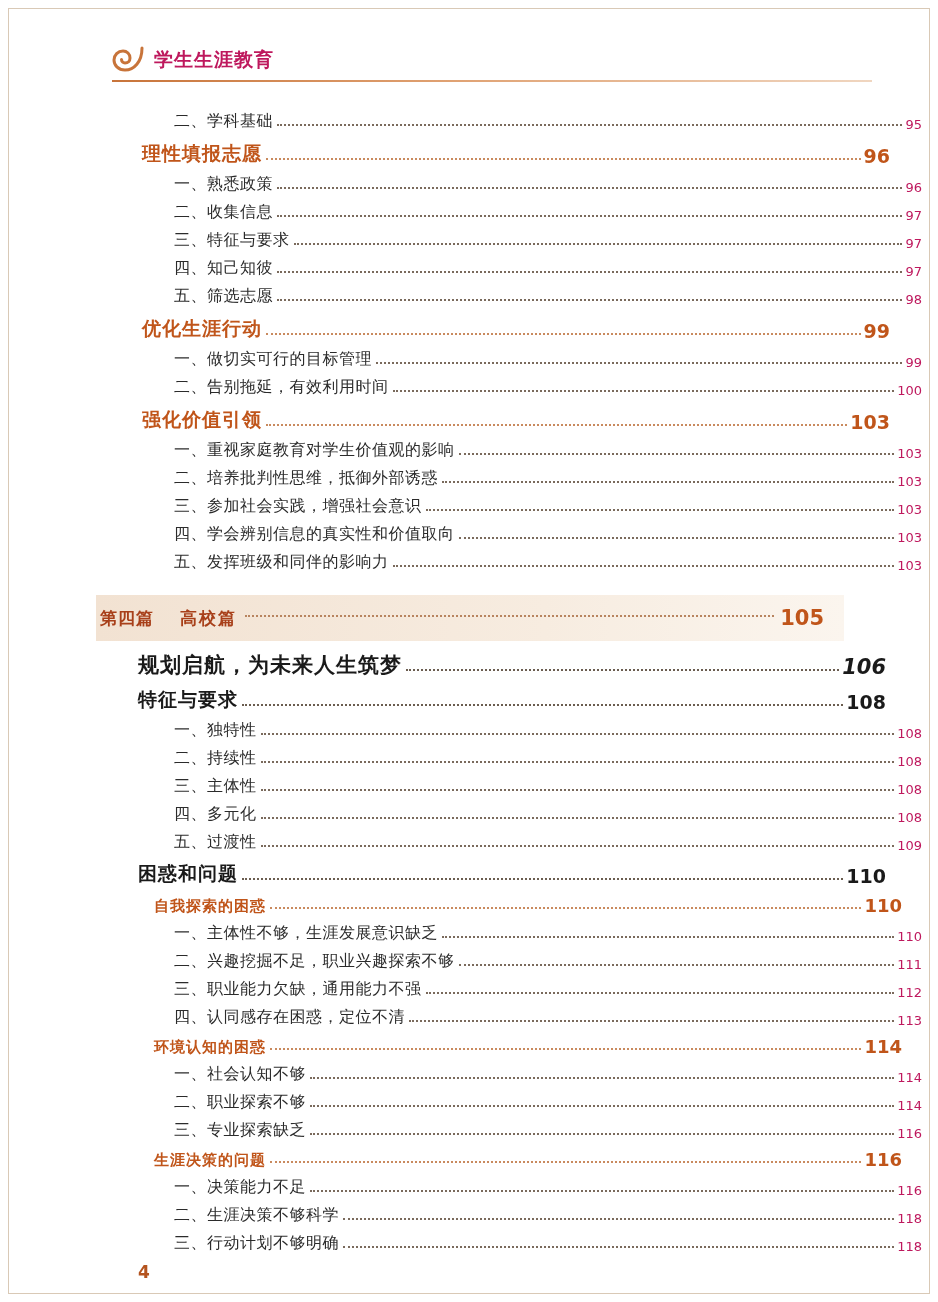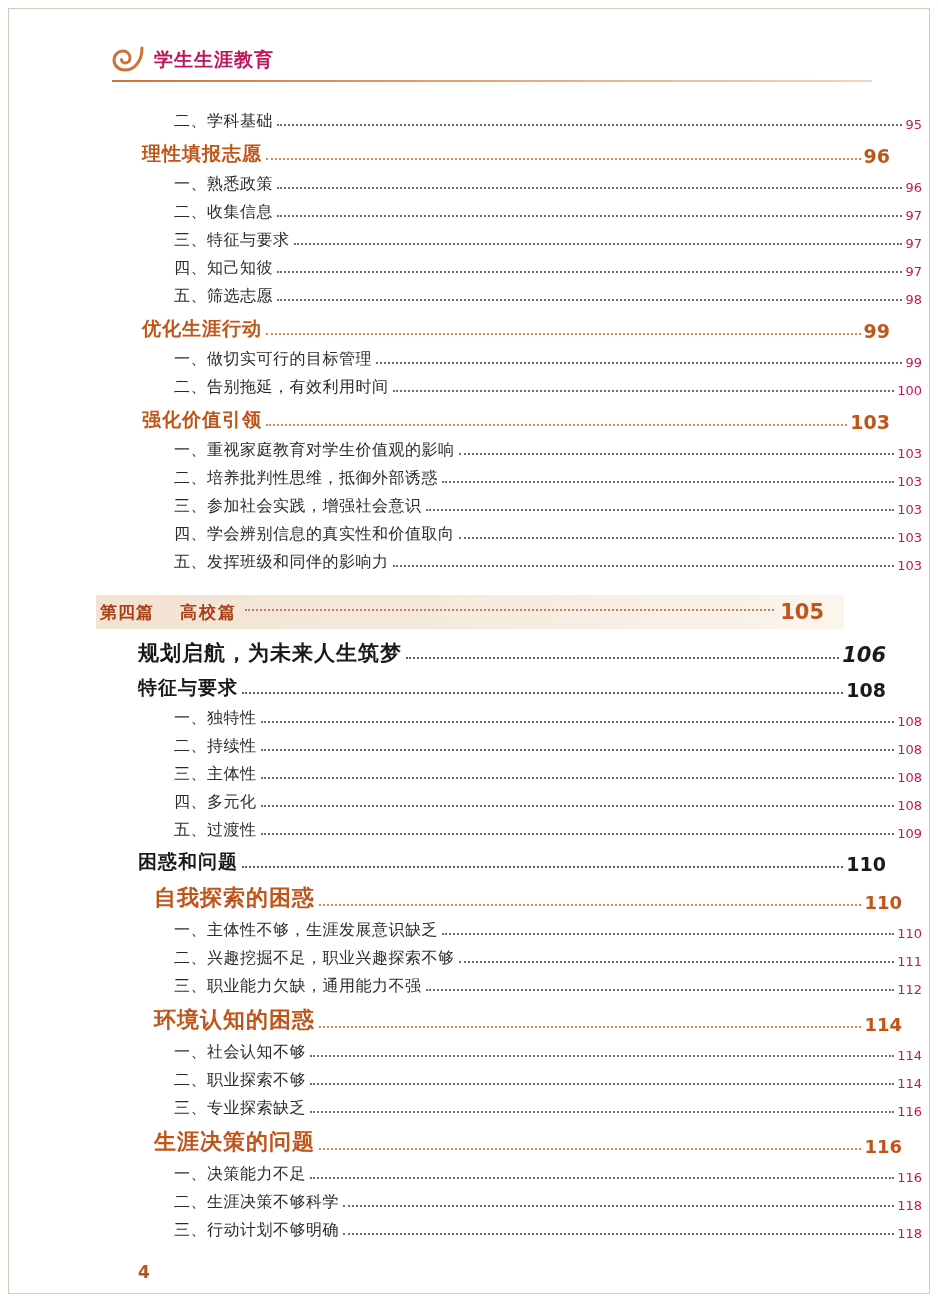--- a/index.html
+++ b/index.html
@@ -92,21 +92,21 @@
     margin: 0 0 0 78px;
     padding-top: 7px;
   }
   .lvl-sub .lbl { font-size: 16px; color: #2b2b2b; letter-spacing: 0.5px; }
   .lvl-sub .pg  { font-size: 13px; color: #be185d; }
 
   
   .part-banner {
     position: relative;
     margin: 22px 0 0 0;
-    height: 34px;
+    height: 46px;
     background: linear-gradient(to right, #f2e2d2 0%, #f7ece0 60%, #fbf5ee 100%);
     display: flex;
     align-items: center;
     padding-left: 4px;
   }
   .part-banner .pnum {
     font-family: "DejaVu Sans", sans-serif;
     font-size: 17px;
     font-weight: bold;
     color: #a8401a;
@@ -152,21 +152,21 @@
   }
   .lvl-h2 .lbl { font-size: 19px; font-weight: bold; color: #1a1a1a; letter-spacing: 1px; }
   .lvl-h2 .pg  { font-size: 19px; font-weight: bold; color: #1a1a1a; }
   .lvl-h2 .dots { border-bottom-color: #6b5d50; margin-bottom: 7px; }
 
   
   .lvl-h3 {
     margin: 2px 0 0 58px;
     padding-top: 6px;
   }
-  .lvl-h3 .lbl { font-size: 22px; font-weight: bold; color: #c0551a; letter-spacing: 1px; }
+  .lvl-h3 .lbl { font-size: 15px; font-weight: bold; color: #c0551a; letter-spacing: 1px; }
   .lvl-h3 .pg  { font-size: 18px; font-weight: bold; color: #c0551a; }
   .lvl-h3 .dots { border-bottom-color: #c98a5e; margin-bottom: 7px; }
 
   
   .folio {
     position: absolute;
     left: 138px; top: 1262px;
     font-family: "DejaVu Sans", sans-serif;
     font-size: 17px;
     font-weight: bold;
@@ -328,20 +328,25 @@
     <div class="row lvl-sub">
       <span class="lbl">二、兴趣挖掘不足，职业兴趣探索不够</span>
       <span class="dots"></span>
       <span class="pg">111</span>
     </div>
     <div class="row lvl-sub">
       <span class="lbl">三、职业能力欠缺，通用能力不强</span>
       <span class="dots"></span>
       <span class="pg">112</span>
     </div>
+    <div class="row lvl-sub">
+      <span class="lbl">四、认同感存在困惑，定位不清</span>
+      <span class="dots"></span>
+      <span class="pg">113</span>
+    </div>
     <div class="row lvl-h3">
       <span class="lbl">环境认知的困惑</span>
       <span class="dots"></span>
       <span class="pg">114</span>
     </div>
     <div class="row lvl-sub">
       <span class="lbl">一、社会认知不够</span>
       <span class="dots"></span>
       <span class="pg">114</span>
     </div>

